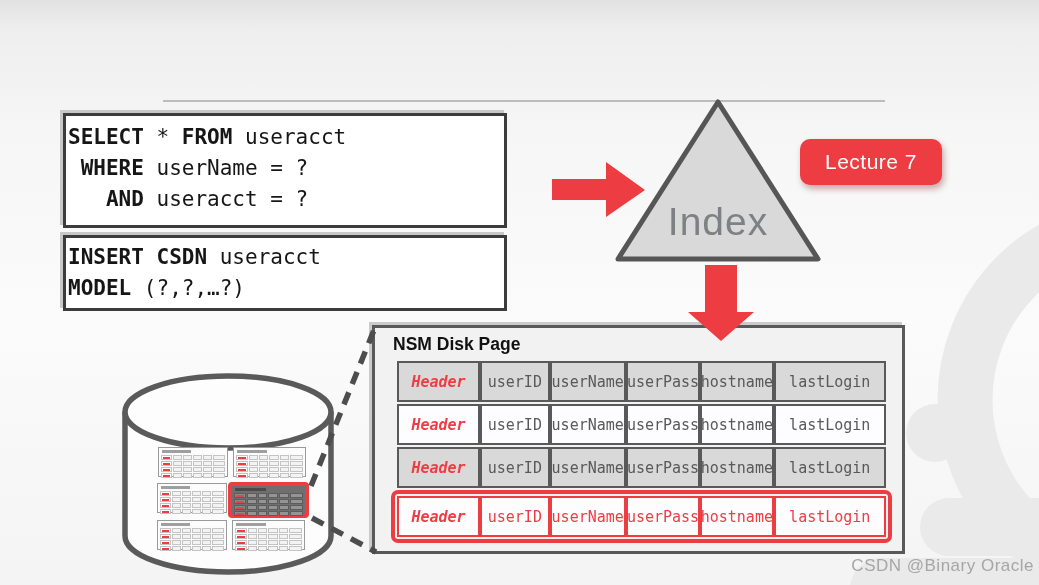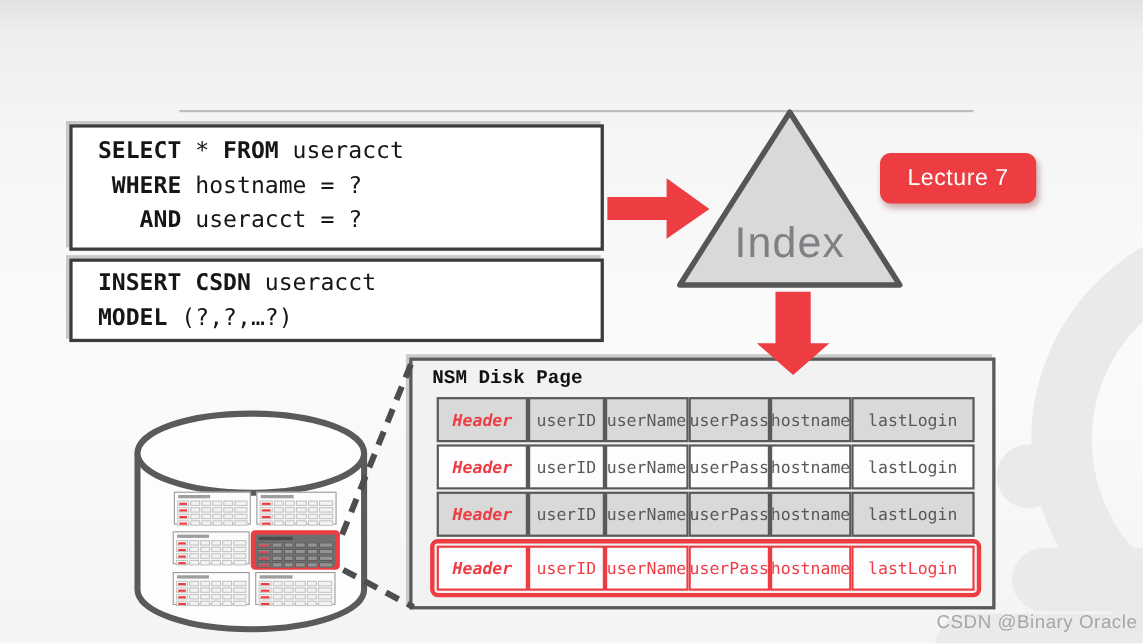--- a/index.html
+++ b/index.html
@@ -17,21 +17,21 @@
     font-size:42px; font-weight:300; letter-spacing:7px; color:#54575c; white-space:nowrap;
   }
   .title .it { font-style:italic; }
   .title-underline { position:absolute; left:163px; top:100px; width:722px; height:2px; background:#bcbcbc; z-index:2; }
 
   
   .sqlbox {
     position:absolute; left:63px; background:#ffffff; border:3px solid #3c3c3c;
     box-shadow:-3px -3px 0 #c8c8c8; z-index:3;
     font-family:"DejaVu Sans Mono","Liberation Mono",monospace; font-size:21px; color:#161616;
-    white-space:pre; padding:6px 23px;
+    white-space:pre; padding:6px 2px;
   }
   #sqlbox-0 { top:113px; width:434px; height:97px; }
   #sqlbox-1 { top:235px; width:434px; height:62px; padding-top:4px; padding-bottom:4px; }
   .sql-line { line-height:31px; }
   .kw { font-weight:bold; }
 
   
   .arrow { position:absolute; z-index:8; }
   #arrow-right { left:552px; top:162px; width:95px; height:56px; }
   #arrow-down  { left:683px; top:265px; width:75px; height:77px; }
@@ -52,21 +52,21 @@
     box-shadow:2px 4px 6px rgba(120,20,25,0.35);
   }
 
   
   .nsm-panel {
     position:absolute; left:372px; top:325px; width:527px; height:223px; z-index:2;
     background:#f2f2f2; border:3px solid #595959; box-shadow:-3px -3px 0 #cbcbcb;
   }
   .nsm-title {
     position:absolute; left:18px; top:6px; color:#111111;
-    font-family:Liberation Mono, monospace; font-weight:bold; font-size:17.5px;
+    font-family:Liberation Sans, sans-serif; font-weight:bold; font-size:17.5px;
   }
   .nsm-table { position:absolute; left:22px; top:33px; width:489px; }
   .prow { display:flex; gap:0; margin-bottom:2px;text-align:center; }
   .pcell {
     box-sizing:border-box; border:2.5px solid #595959; height:41px;
     display:flex; align-items:center; justify-content:center;
     font-family:"DejaVu Sans Mono","Liberation Mono",monospace; font-size:15px; color:#595959;
     overflow:hidden; white-space:nowrap;
   }
   .c0{flex:0 0 17%;} .c1{flex:0 0 14.2%;} .c2{flex:0 0 15.6%;} .c3{flex:0 0 15.2%;} .c4{flex:0 0 15%;} .c5{flex:1 1 auto;}
@@ -113,21 +113,21 @@
 
   <svg class="bg-logo" viewBox="0 0 280 385">
     <circle cx="381" cy="200" r="175" fill="none" stroke="#eaeaea" stroke-width="55"></circle>
     <circle cx="176" cy="233" r="29" fill="#eaeaea"></circle>
     <rect x="161" y="298" width="220" height="58" rx="29" fill="#eaeaea"></rect>
     <rect x="91" y="358" width="270" height="62" rx="31" fill="#eaeaea"></rect>
   </svg>
 
   <div class="title-underline"></div>
 
-  <div class="sqlbox" id="sqlbox-0"><div class="sql-line"><span class="kw">SELECT</span><span> * </span><span class="kw">FROM</span><span> useracct</span></div><div class="sql-line"><span class="kw"> WHERE</span><span> hostname = ?</span></div><div class="sql-line"><span class="kw">   AND</span><span> useracct = ?</span></div></div>
+  <div class="sqlbox" id="sqlbox-0"><div class="sql-line"><span class="kw">SELECT</span><span> * </span><span class="kw">FROM</span><span> useracct</span></div><div class="sql-line"><span class="kw"> WHERE</span><span> userName = ?</span></div><div class="sql-line"><span class="kw">   AND</span><span> useracct = ?</span></div></div>
   <div class="sqlbox" id="sqlbox-1"><div class="sql-line"><span class="kw">INSERT CSDN</span><span> useracct</span></div><div class="sql-line"><span class="kw">MODEL</span><span> (?,?,…?)</span></div></div>
 
   <svg class="arrow" id="arrow-right" viewBox="0 0 95 56">
     <polygon points="0,17 54,17 54,0 93,28 54,55 54,38 0,38" fill="#ee3c43"></polygon>
   </svg>
 
   <svg class="triangle-svg" viewBox="0 0 212 170">
     <polygon points="106,6 206,163 6,163" fill="#d9d9d9" stroke="#565656" stroke-width="5" stroke-linejoin="round"></polygon>
   </svg>
   <div class="index-label">Index</div>

